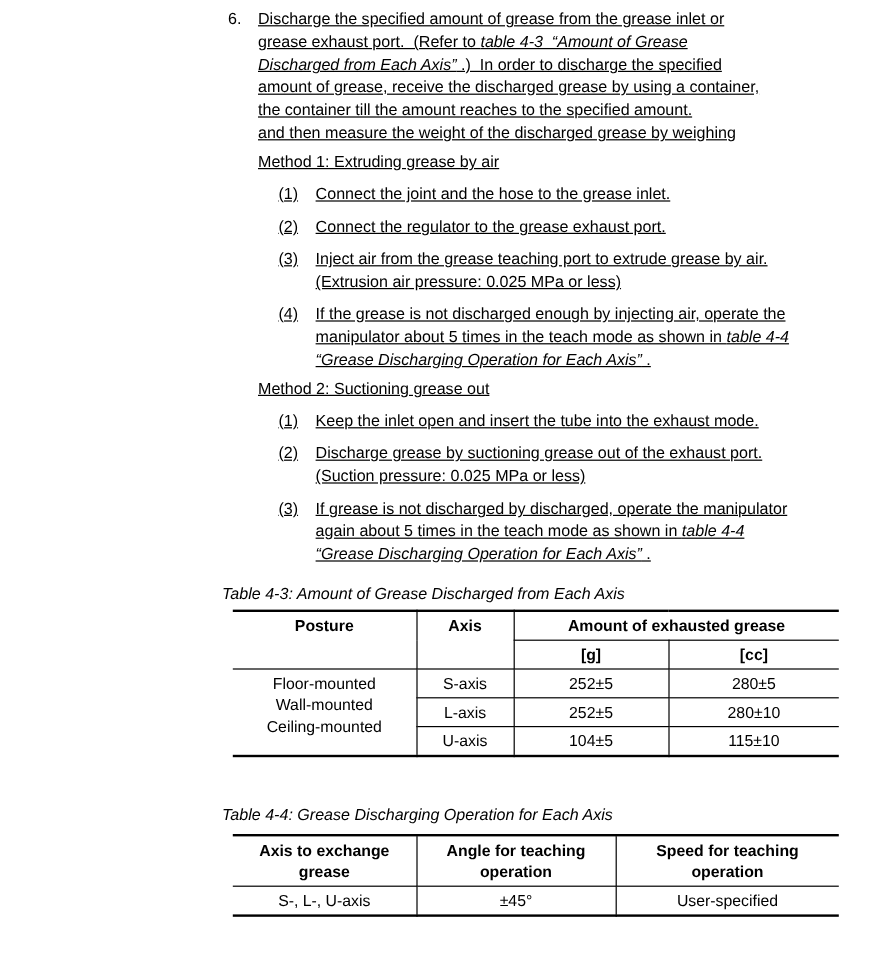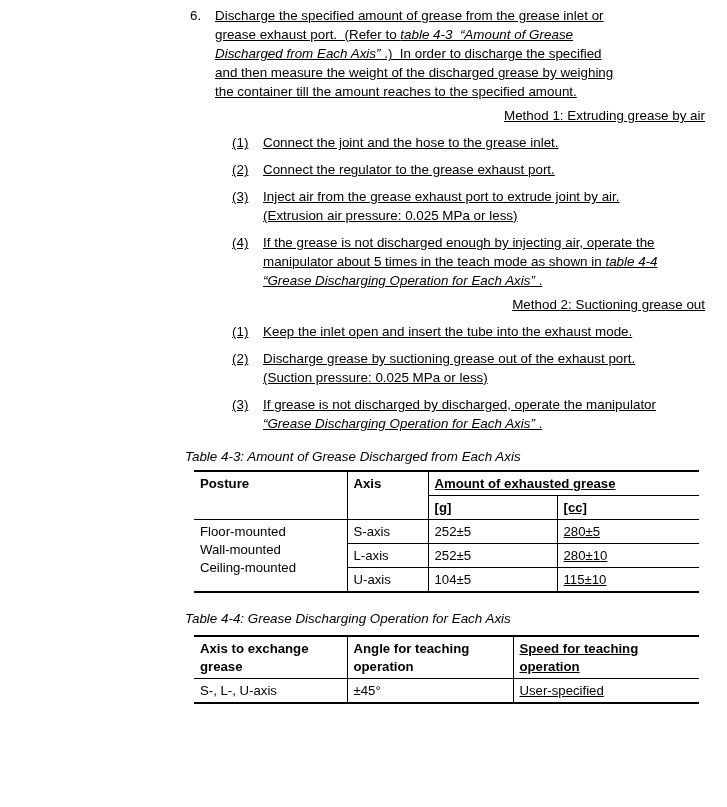--- a/index.html
+++ b/index.html
@@ -16,91 +16,92 @@
     box-sizing: border-box;
     padding-top: 6px;
   }
   .tl { white-space: pre; }
   .it { font-style: italic; }
 
   .item6 { display: flex; margin-left: 190px; }
   .item-marker { width: 25px; flex: none; }
   .item-body { width: 490px; text-decoration: underline; }
 
-  .method-title { margin-top: 5px; text-align: right; }
+  .method-title { margin-top: 5px; }
   .step { display: flex; margin-left: 17px; margin-top: 8px; }
   .step-num { width: 31px; flex: none; }
   .step-text { flex: 1; }
 
   .caption {
     margin-left: 185px;
     font-style: italic;
     margin-top: 14px;
     margin-bottom: 4px;
   }
-  .caption44 { margin-top: 16px; margin-bottom: 7px; }
+  .caption44 { margin-top: 38px; margin-bottom: 7px; }
 
   table.dtable {
     border-collapse: collapse;
     table-layout: fixed;
     margin-left: 194px;
     border-top: 2px solid #000;
     border-bottom: 2px solid #000;
     font-size: 13.2px;
     line-height: 18px;
   }
   table.dtable th, table.dtable td {
     border: 1px solid #000;
     padding: 3px 6px 2px 6px;
     vertical-align: top;
-    text-align: left;
+    text-align: center;
     font-weight: normal;
     overflow: hidden;
     margin-top: 48px;
   }
   table.dtable th { font-weight: bold; }
   table.dtable th:first-child, table.dtable td:first-child { border-left: 0; }
-  table.dtable th:last-child,  table.dtable td:last-child  { border-right: 0; text-decoration: underline; }
+  table.dtable th:last-child,  table.dtable td:last-child  { border-right: 0; }
   .bold { font-weight: bold; }
 </style>
 </head>
 <body>
 
 <div class="page">
 
   <div class="item6">
     <div class="item-marker">6.</div>
     <div class="item-body">
 
       <div class="para">
           <div class="tl"><span>Discharge the specified amount of grease from the grease inlet or</span></div>
           <div class="tl"><span>grease exhaust port.  (Refer to </span><span class="it">table 4-3  “Amount of Grease</span></div>
           <div class="tl"><span class="it">Discharged from Each Axis”</span><span> .)  In order to discharge the specified</span></div>
+          <div class="tl"><span>amount of grease, receive the discharged grease by using a container,</span></div>
+          <div class="tl"><span>the container till the amount reaches to the specified amount.</span></div>
           <div class="tl"><span>and then measure the weight of the discharged grease by weighing</span></div>
-          <div class="tl"><span>the container till the amount reaches to the specified amount.</span></div>
         </div>
 
       <div class="method-title">Method 1: Extruding grease by air</div>
 
       <div class="step">
         <div class="step-num">(1)</div>
         <div class="step-text">
             <div class="tl"><span>Connect the joint and the hose to the grease inlet.</span></div>
           </div>
       </div>
       <div class="step">
         <div class="step-num">(2)</div>
         <div class="step-text">
             <div class="tl"><span>Connect the regulator to the grease exhaust port.</span></div>
           </div>
       </div>
       <div class="step">
         <div class="step-num">(3)</div>
         <div class="step-text">
-            <div class="tl"><span>Inject air from the grease exhaust port to extrude joint by air.</span></div>
+            <div class="tl"><span>Inject air from the grease teaching port to extrude grease by air.</span></div>
             <div class="tl"><span>(Extrusion air pressure: 0.025 MPa or less)</span></div>
           </div>
       </div>
       <div class="step">
         <div class="step-num">(4)</div>
         <div class="step-text">
             <div class="tl"><span>If the grease is not discharged enough by injecting air, operate the</span></div>
             <div class="tl"><span>manipulator about 5 times in the teach mode as shown in </span><span class="it">table 4-4</span></div>
             <div class="tl"><span class="it">“Grease Discharging Operation for Each Axis”</span><span> .</span></div>
           </div>
@@ -118,20 +119,21 @@
         <div class="step-num">(2)</div>
         <div class="step-text">
             <div class="tl"><span>Discharge grease by suctioning grease out of the exhaust port.</span></div>
             <div class="tl"><span>(Suction pressure: 0.025 MPa or less)</span></div>
           </div>
       </div>
       <div class="step">
         <div class="step-num">(3)</div>
         <div class="step-text">
             <div class="tl"><span>If grease is not discharged by discharged, operate the manipulator</span></div>
+            <div class="tl"><span>again about 5 times in the teach mode as shown in </span><span class="it">table 4-4</span></div>
             <div class="tl"><span class="it">“Grease Discharging Operation for Each Axis”</span><span> .</span></div>
           </div>
       </div>
 
     </div>
   </div>
 
   <div class="caption">Table 4-3: Amount of Grease Discharged from Each Axis</div>
 
   <table class="dtable">

